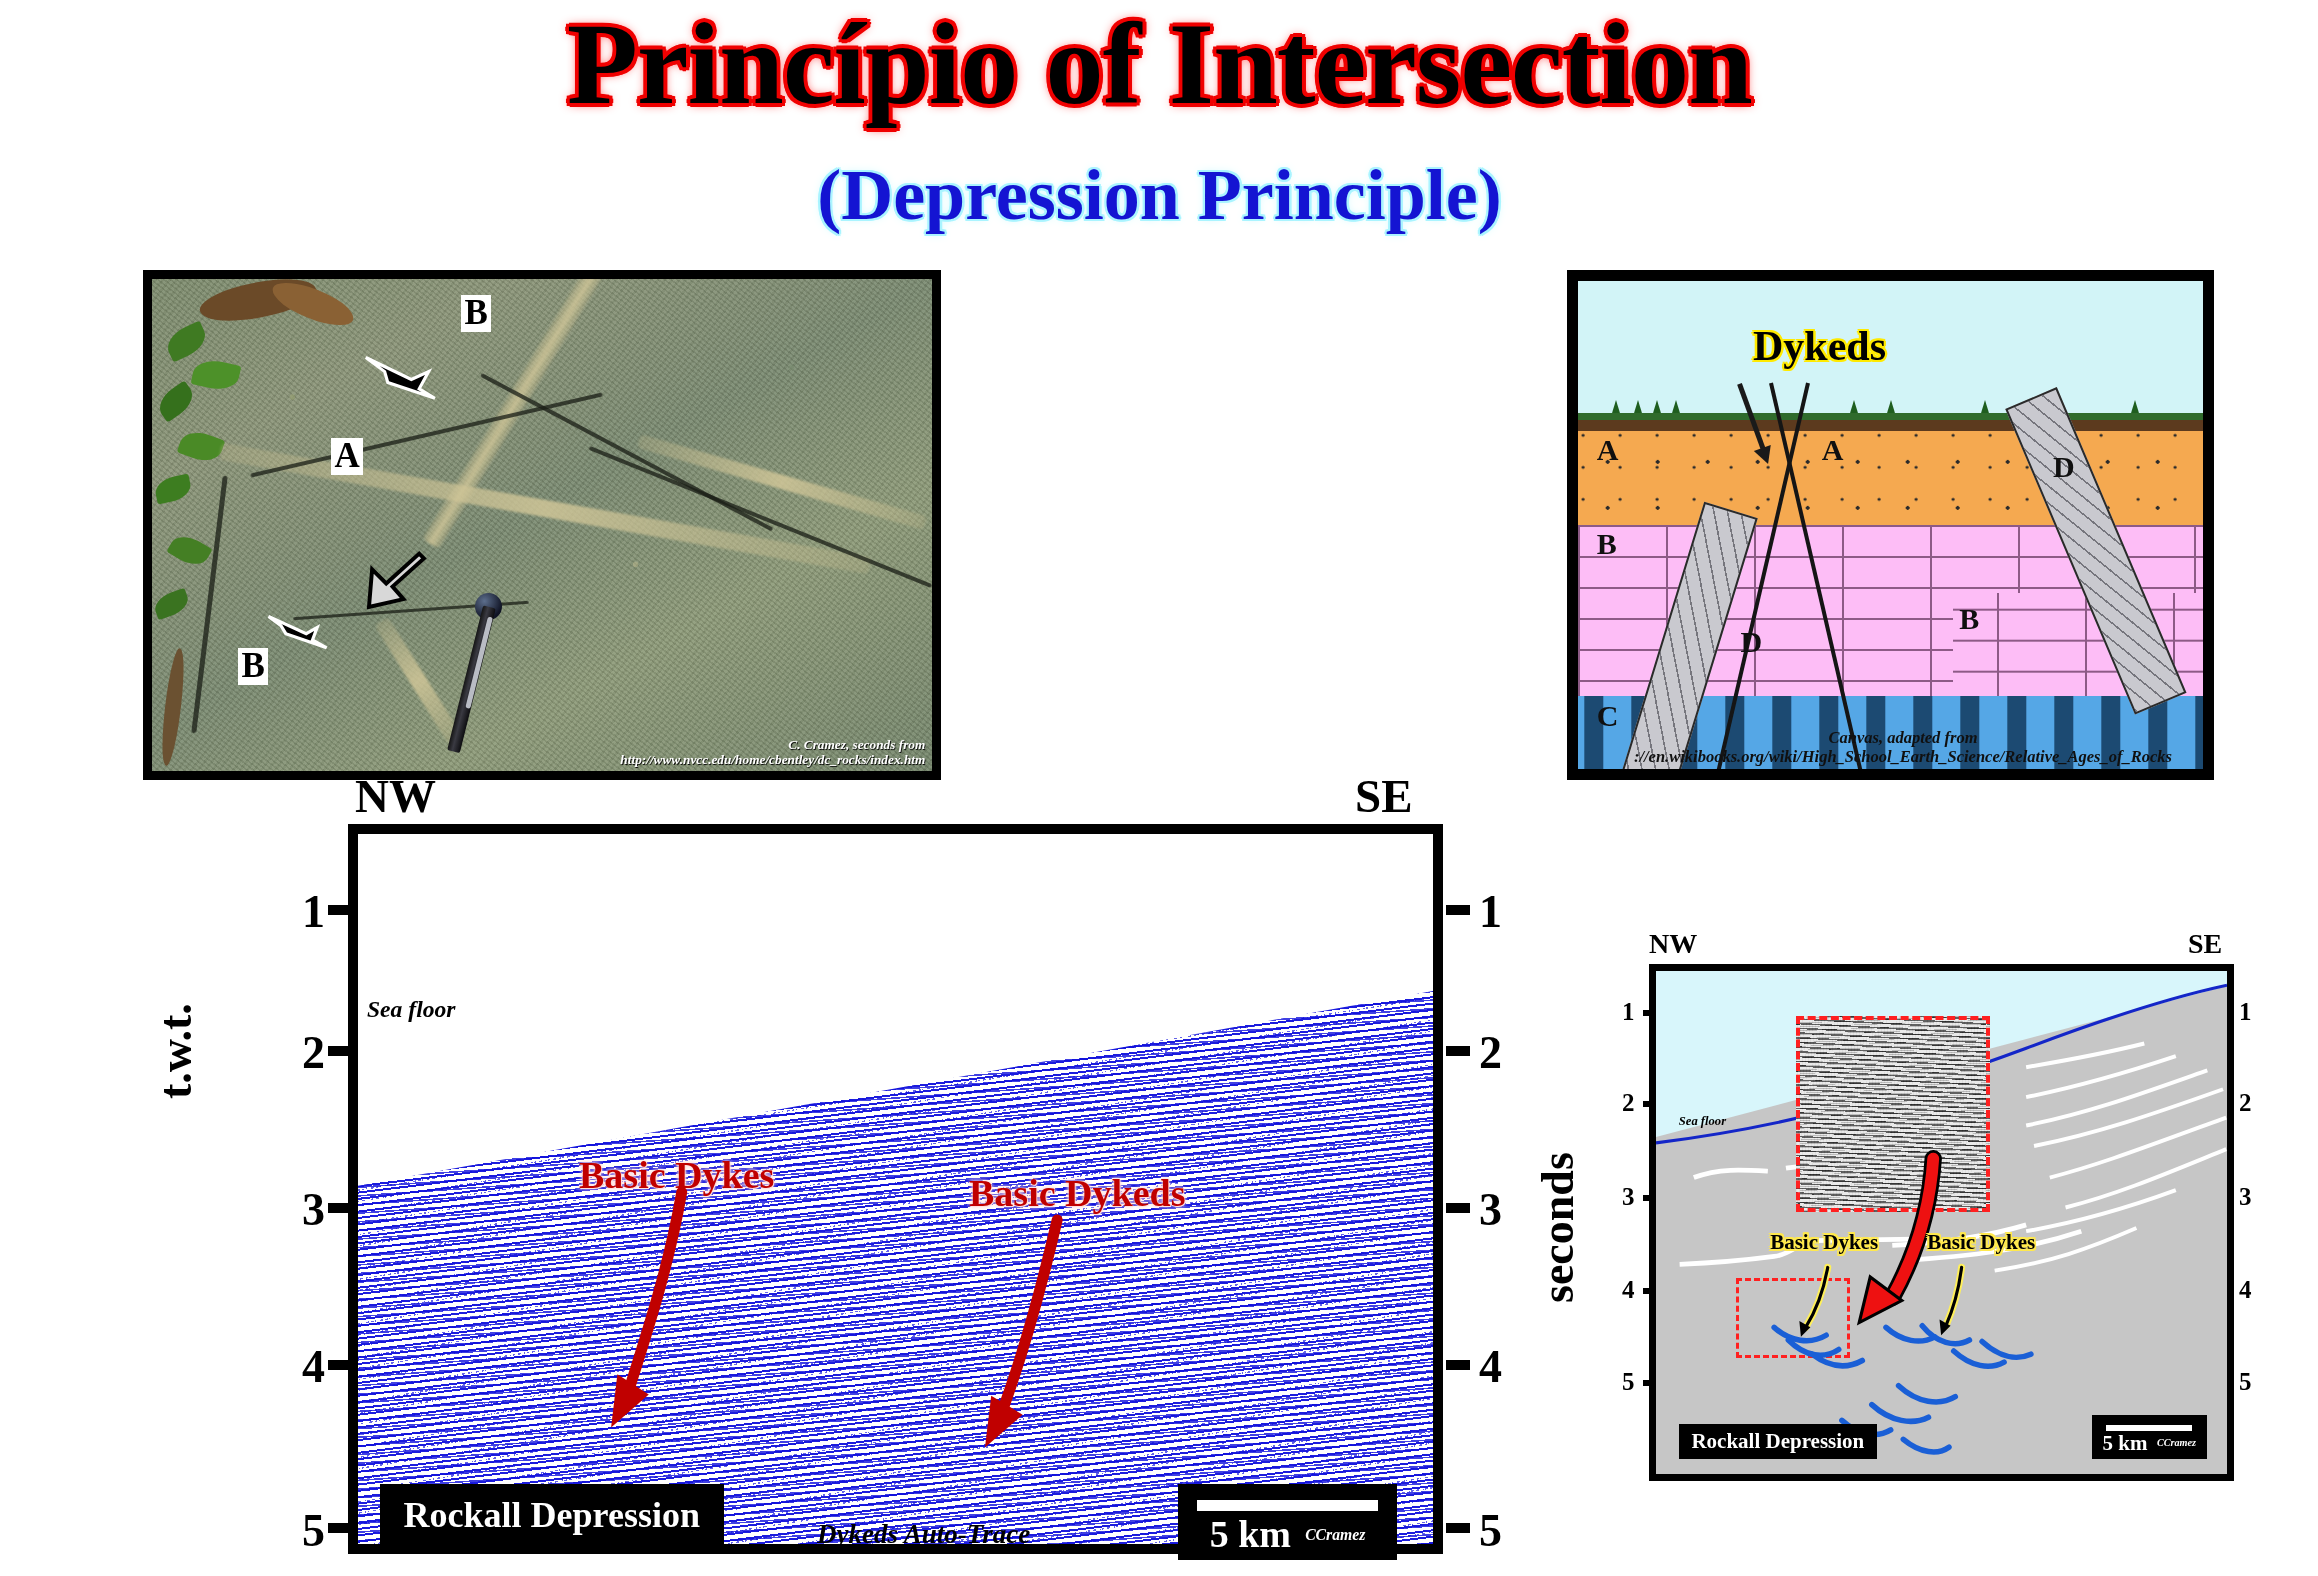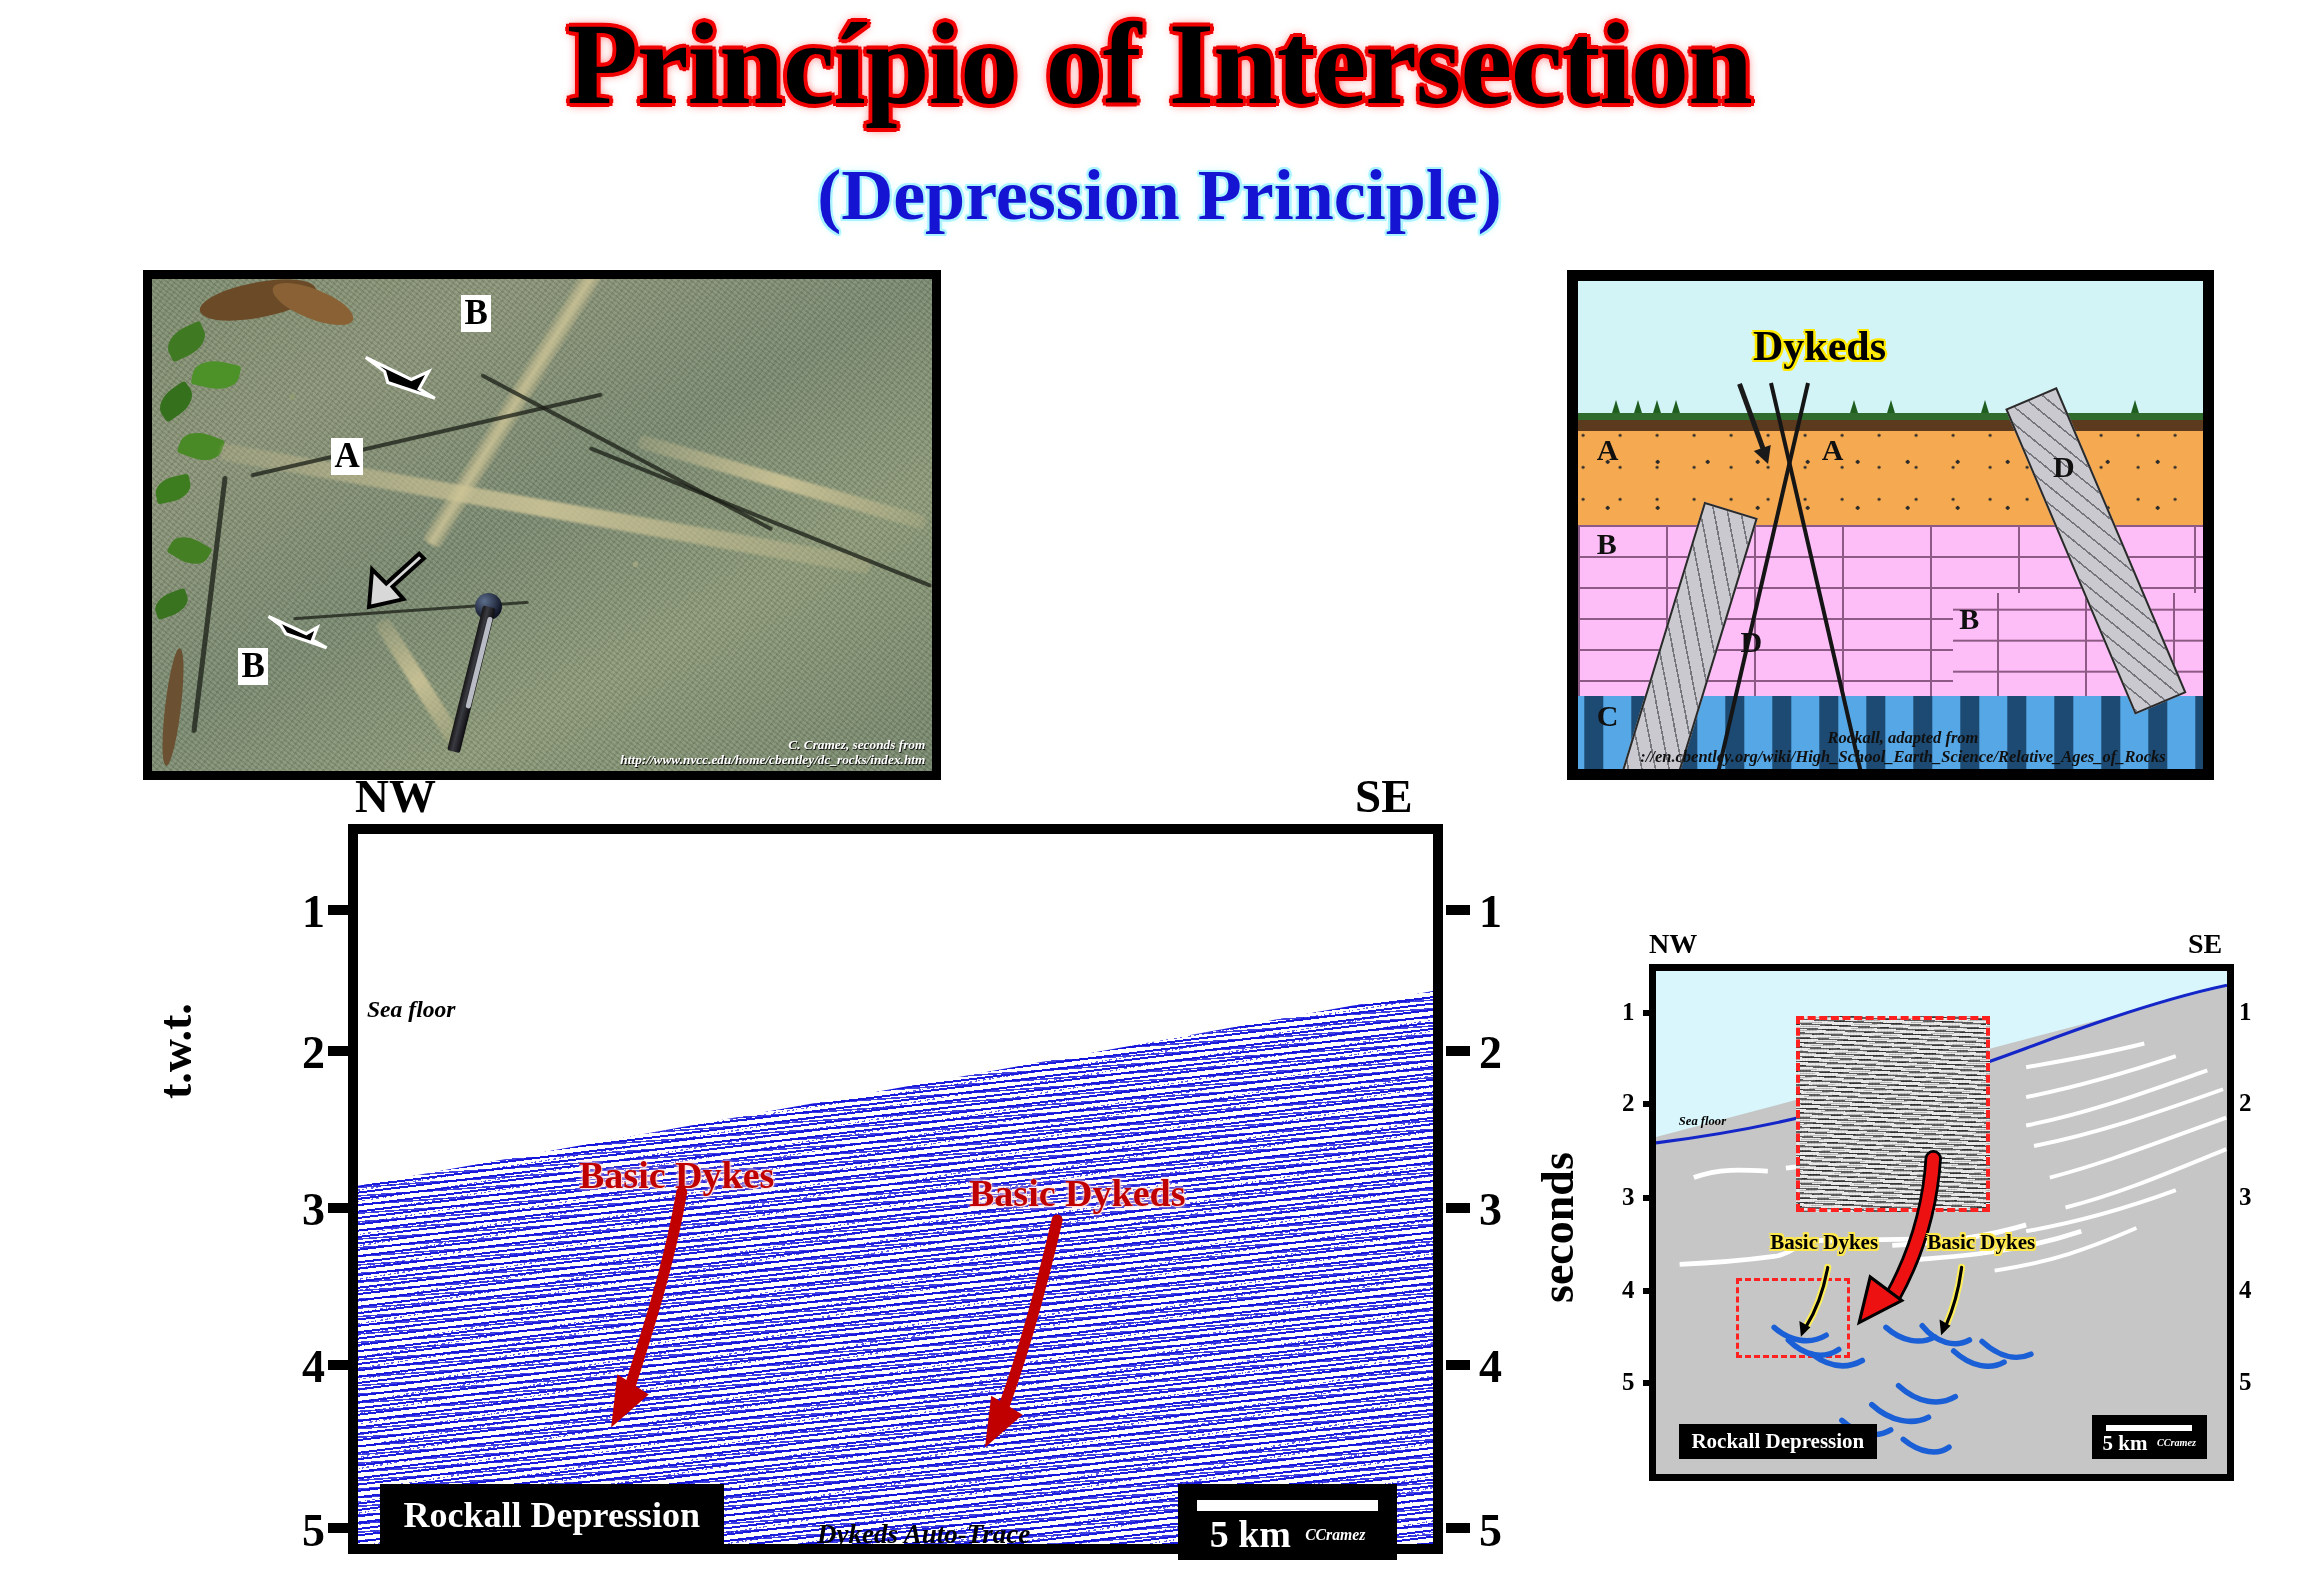--- a/index.html
+++ b/index.html
@@ -502,22 +502,22 @@
 
     <div class="geo-lbl" style="left:3%;top:31.6%;">A</div>
     <div class="geo-lbl" style="left:39%;top:31.6%;">A</div>
     <div class="geo-lbl" style="left:3%;top:50.8%;">B</div>
     <div class="geo-lbl" style="left:61%;top:66.2%;">B</div>
     <div class="geo-lbl" style="left:3%;top:86%;">C</div>
     <div class="geo-lbl" style="left:26%;top:71%;">D</div>
     <div class="geo-lbl" style="left:76%;top:35%;">D</div>
 
     <div id="geo-credit">
-      <span class="l1">Rockall, adapted from</span>
-      <span>://en.cbentley.org/wiki/High_School_Earth_Science/Relative_Ages_of_Rocks</span>
+      <span class="l1">Canvas, adapted from</span>
+      <span>://en.wikibooks.org/wiki/High_School_Earth_Science/Relative_Ages_of_Rocks</span>
     </div>
   </div>
 </div>
 
 <div class="corner-lbl" style="left:355px;top:769px;">NW</div>
 <div class="corner-lbl" style="left:1355px;top:769px;">SE</div>
 
 <div id="twt-label">t.w.t.</div>
 <div id="sec-label">seconds</div>
 

